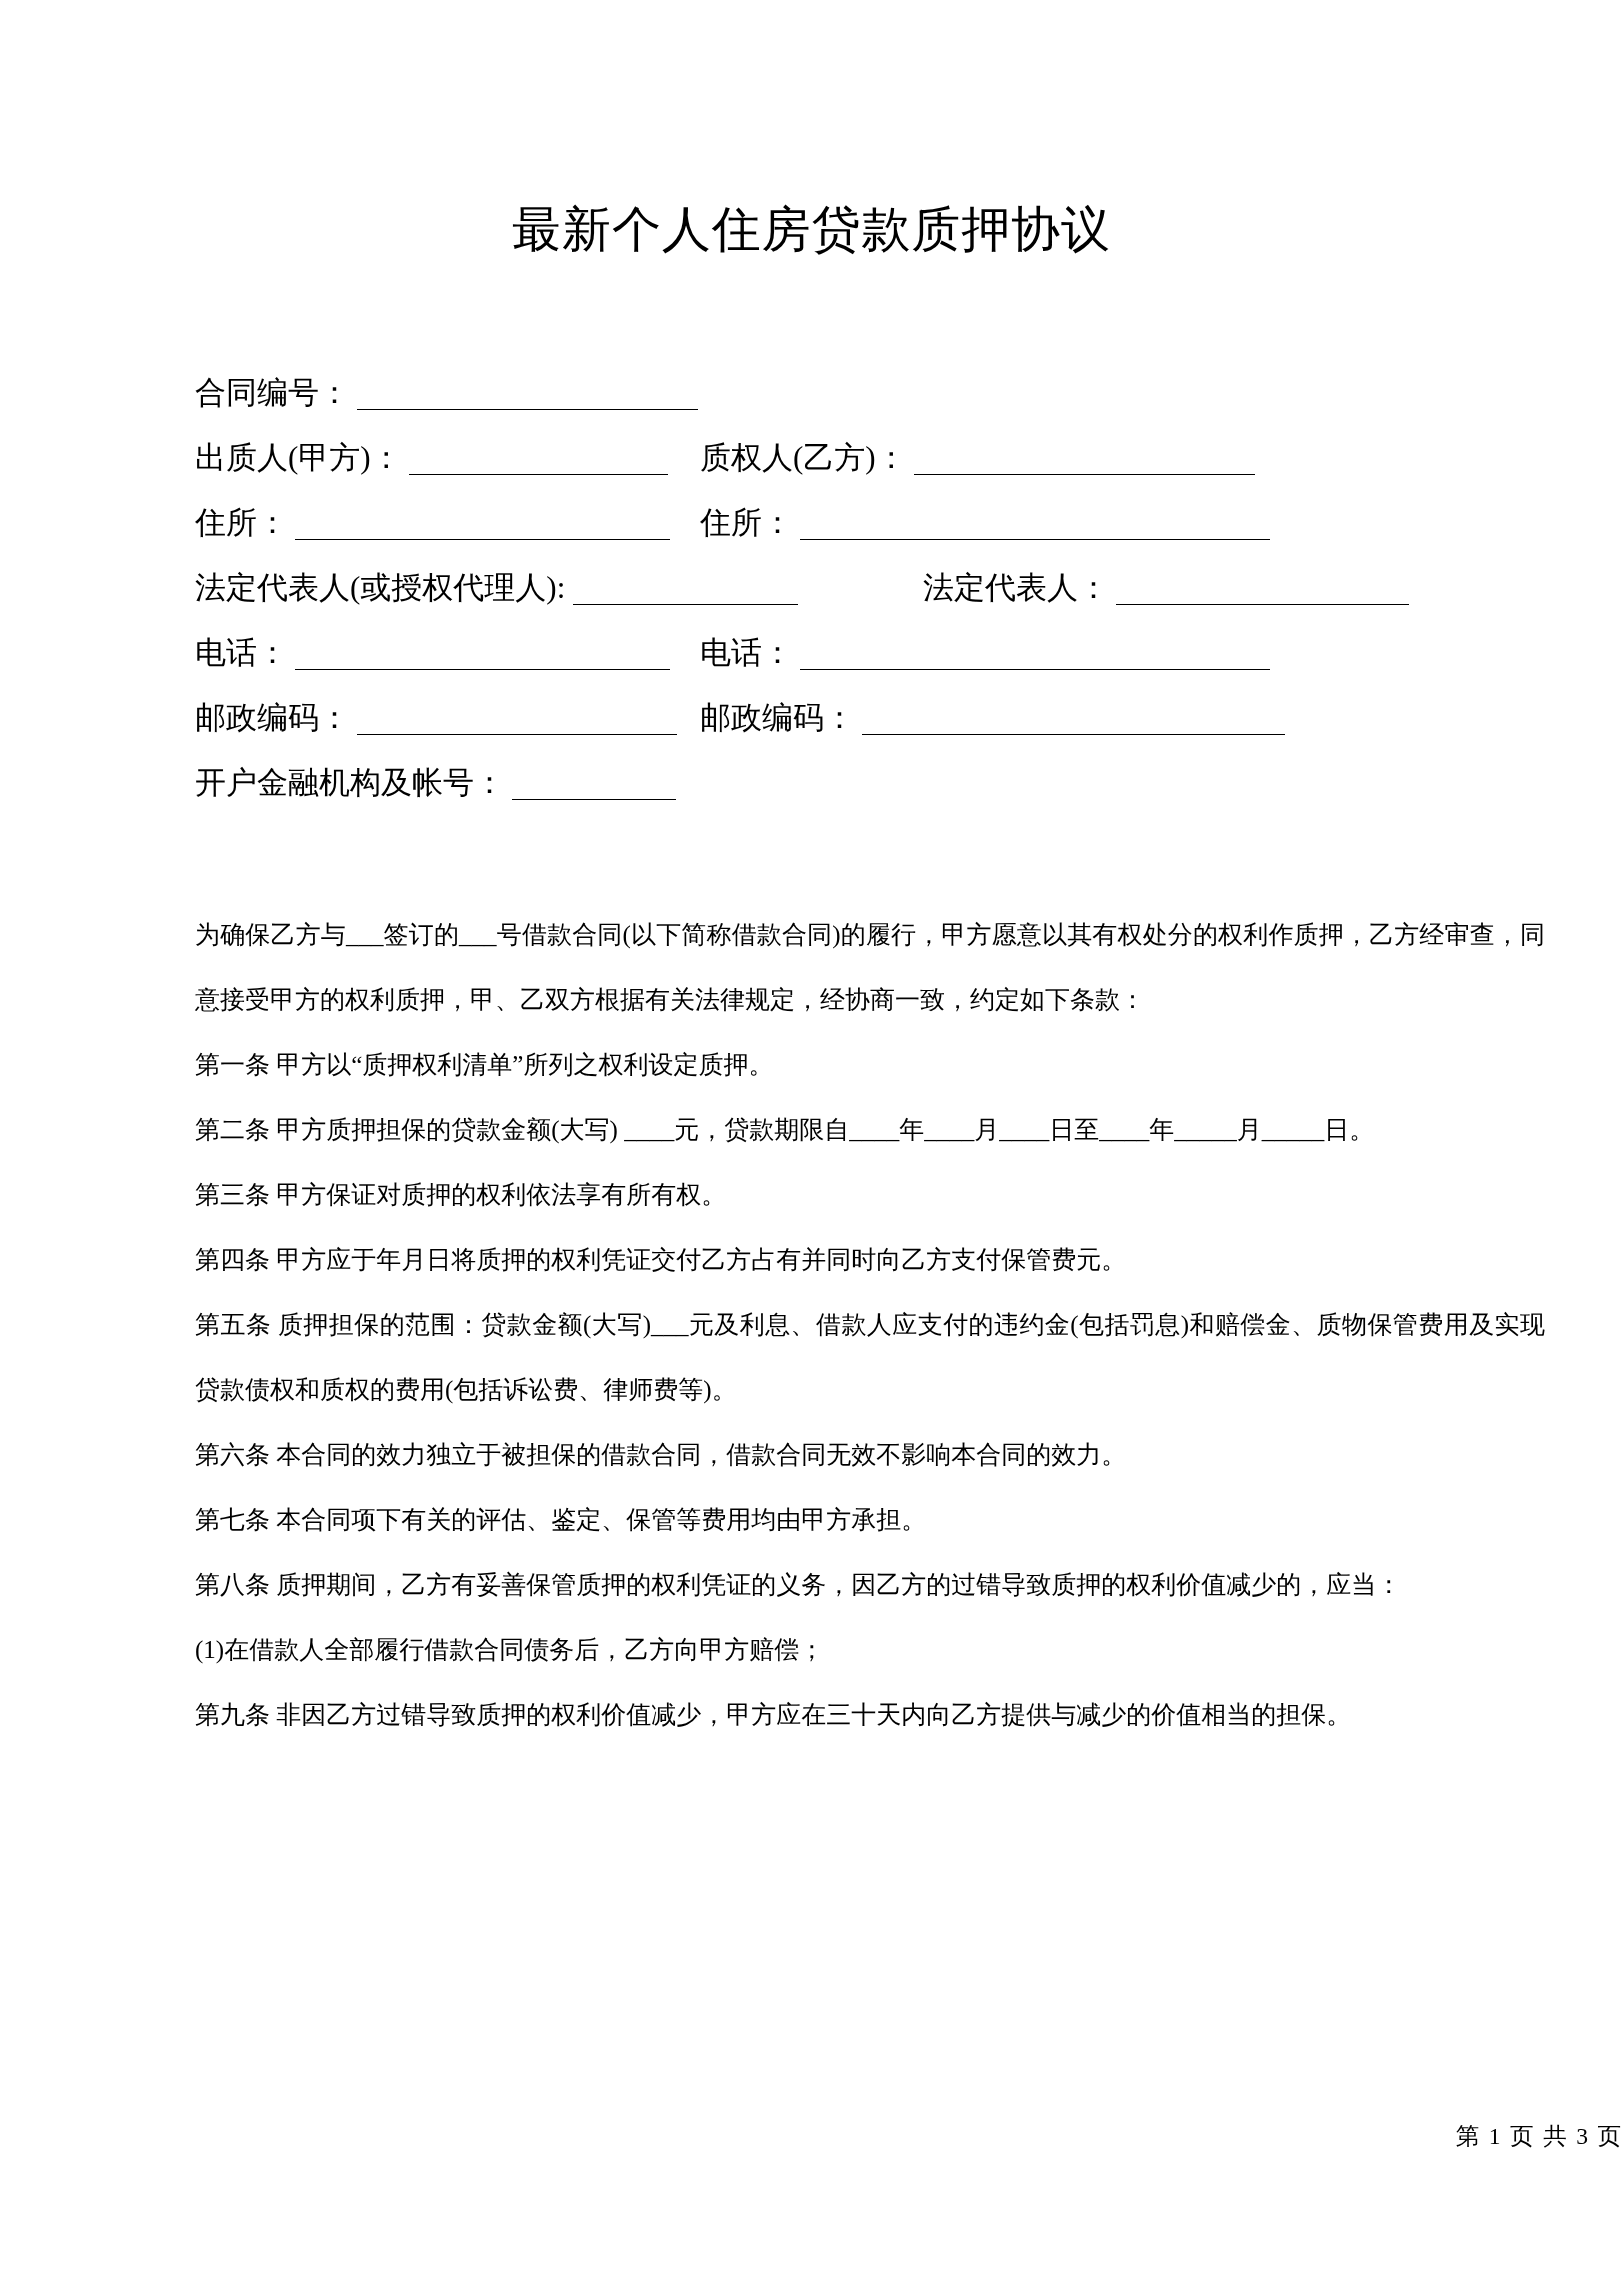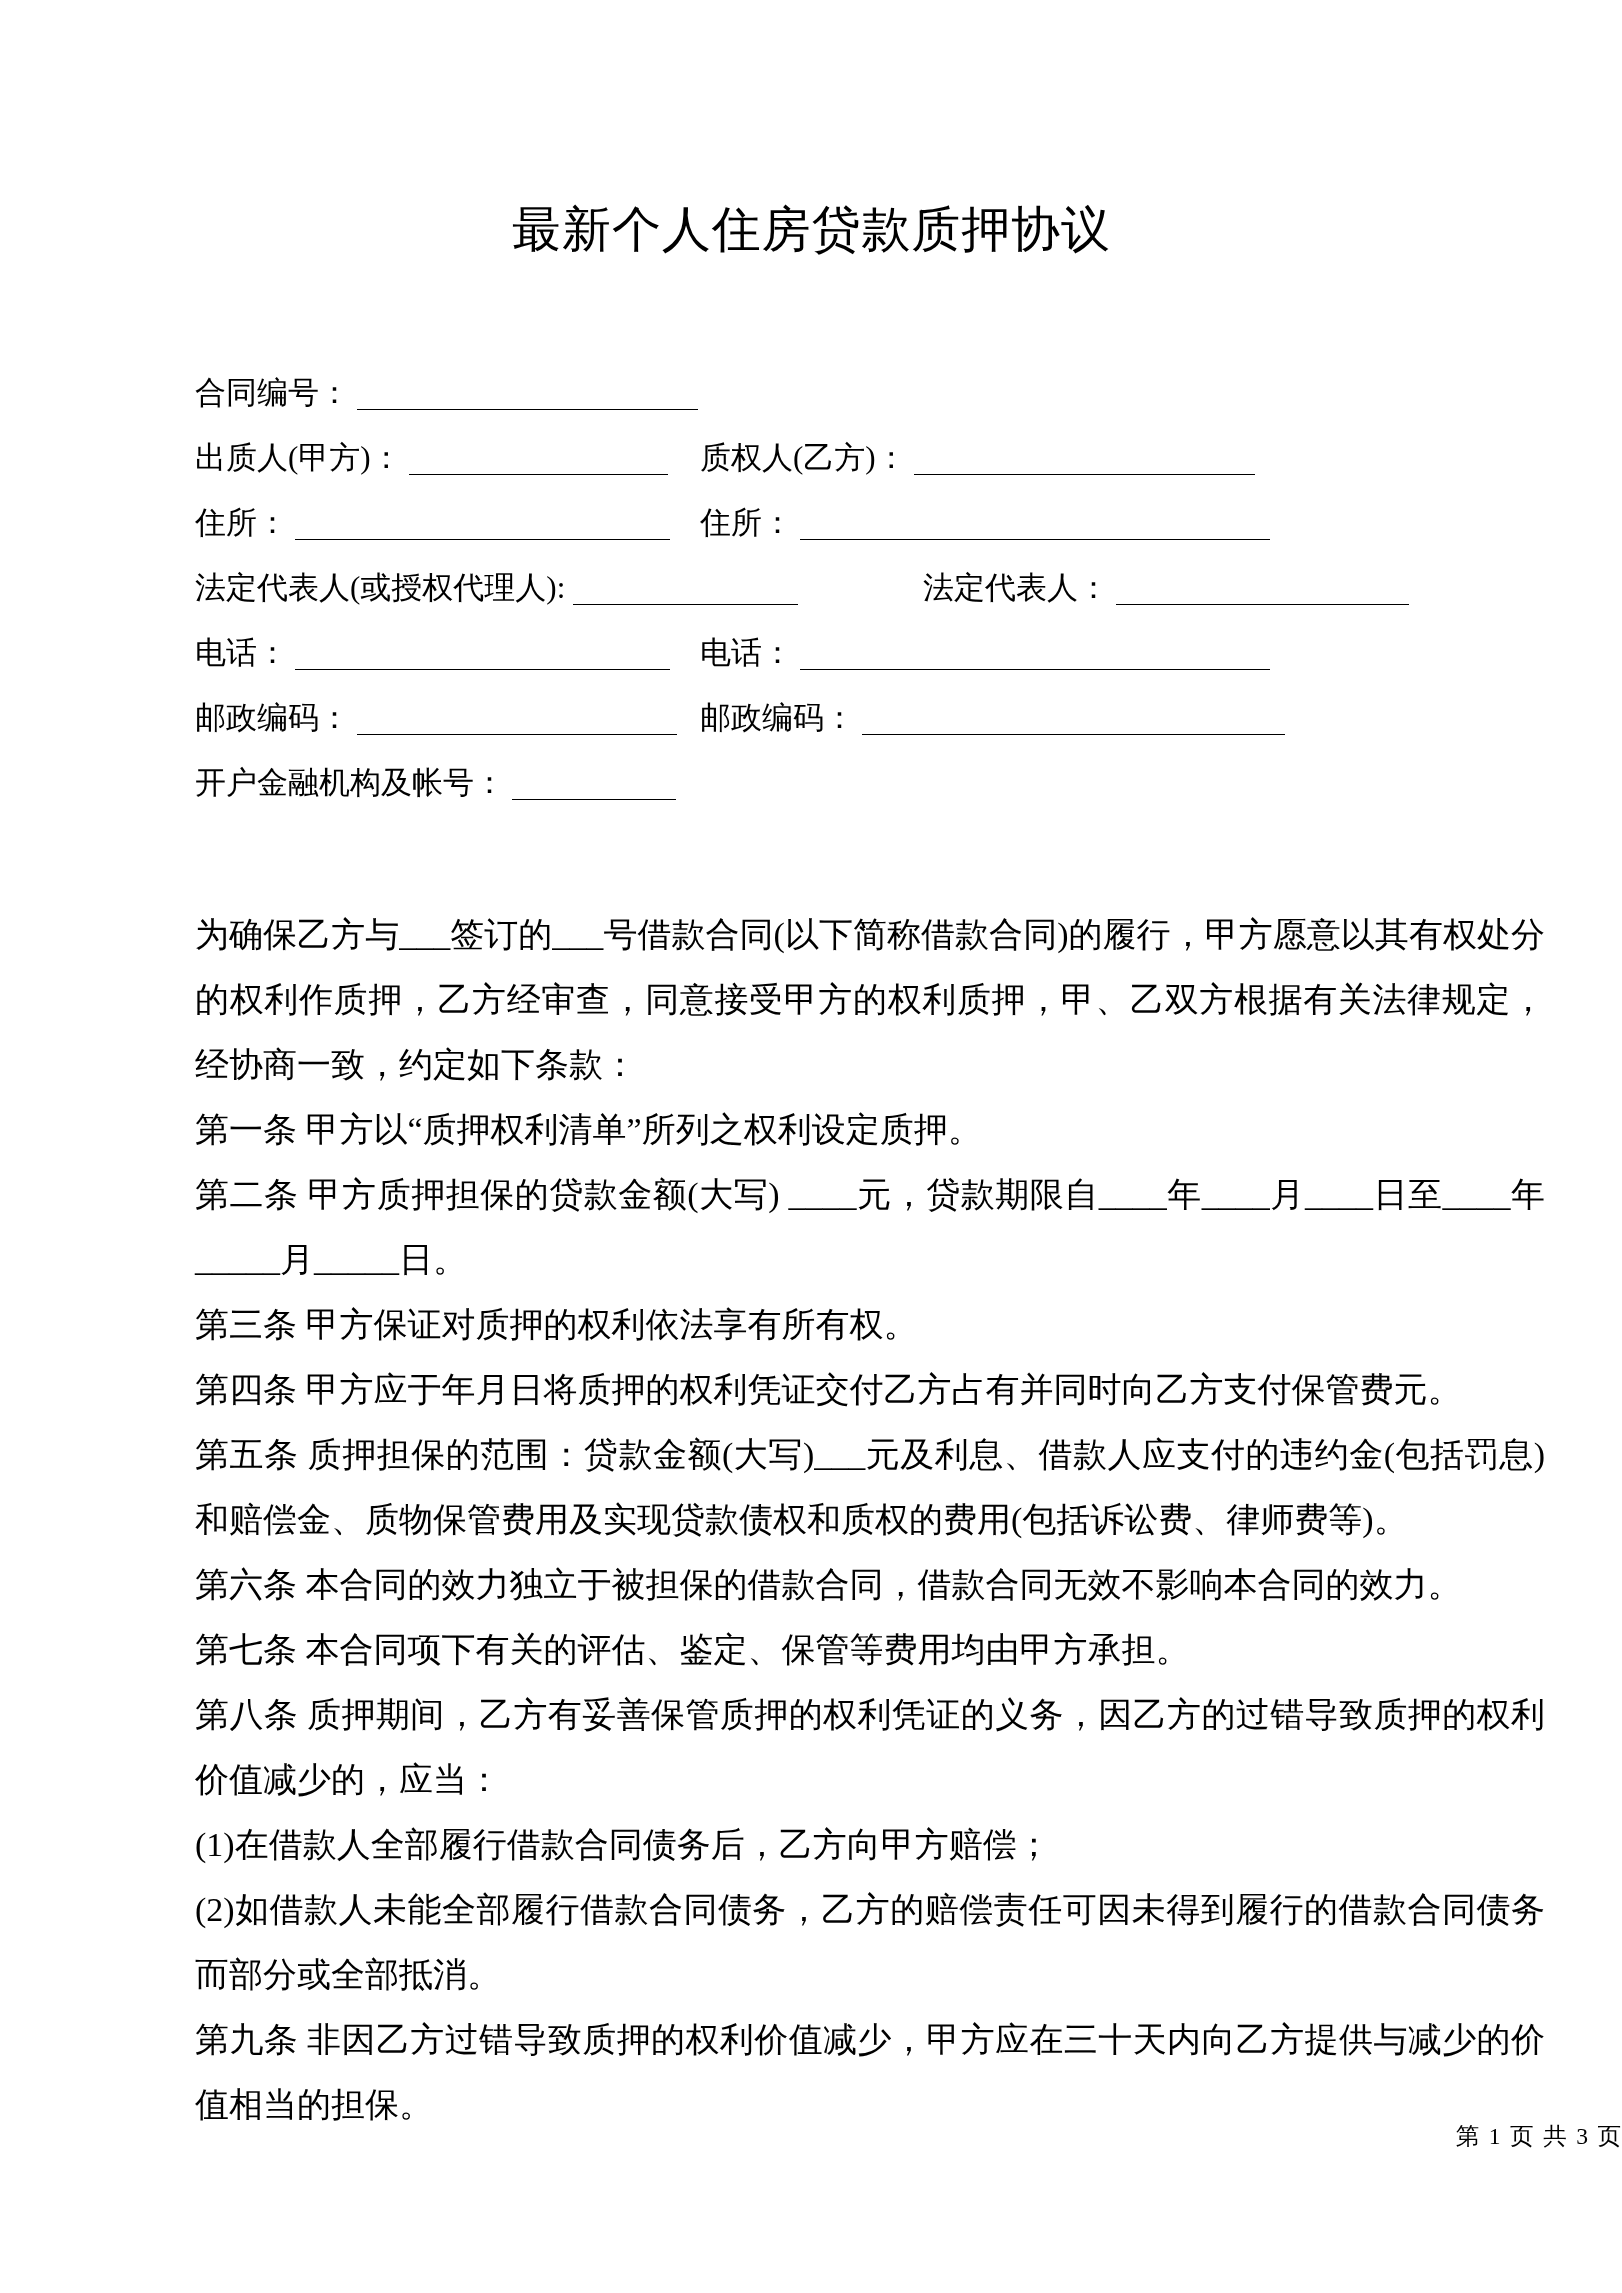--- a/index.html
+++ b/index.html
@@ -44,21 +44,21 @@
   .bw-285 { width: 259px; }
   .bw-412 { width: 375px; }
   .bw-517 { width: 470px; }
   .bw-322 { width: 293px; }
   .bw-247 { width: 225px; }
   .bw-352 { width: 320px; }
   .bw-465 { width: 423px; }
   .bw-180 { width: 164px; }
   .body-section {
     margin: 75px 78px 0 195px;
-    font-size: 34px;
+    font-size: 25px;
     line-height: 65px;
   }
   .para {
     margin: 0;
     text-align: justify;
     text-justify: inter-ideograph;
   }
   .page-footer {
     position: absolute;
     left: 0;
@@ -141,20 +141,19 @@
     <p class="para">为确保乙方与___签订的___号借款合同(以下简称借款合同)的履行，甲方愿意以其有权处分的权利作质押，乙方经审查，同意接受甲方的权利质押，甲、乙双方根据有关法律规定，经协商一致，约定如下条款：</p>
     <p class="para">第一条 甲方以“质押权利清单”所列之权利设定质押。</p>
     <p class="para">第二条 甲方质押担保的贷款金额(大写) ____元，贷款期限自____年____月____日至____年_____月_____日。</p>
     <p class="para">第三条 甲方保证对质押的权利依法享有所有权。</p>
     <p class="para">第四条 甲方应于年月日将质押的权利凭证交付乙方占有并同时向乙方支付保管费元。</p>
     <p class="para">第五条 质押担保的范围：贷款金额(大写)___元及利息、借款人应支付的违约金(包括罚息)和赔偿金、质物保管费用及实现贷款债权和质权的费用(包括诉讼费、律师费等)。</p>
     <p class="para">第六条 本合同的效力独立于被担保的借款合同，借款合同无效不影响本合同的效力。</p>
     <p class="para">第七条 本合同项下有关的评估、鉴定、保管等费用均由甲方承担。</p>
     <p class="para">第八条 质押期间，乙方有妥善保管质押的权利凭证的义务，因乙方的过错导致质押的权利价值减少的，应当：</p>
     <p class="para">(1)在借款人全部履行借款合同债务后，乙方向甲方赔偿；</p>
-    <p class="para">(2)如借款人未能全部履行借款合同债务，乙方的赔偿责任可因未得到履行的借款合同债务而部分或全部抵消。</p>
     <p class="para">第九条 非因乙方过错导致质押的权利价值减少，甲方应在三十天内向乙方提供与减少的价值相当的担保。</p>
   </div>
 
   <div class="page-footer">第 1 页 共 3 页</div>
 
 </div>
 
 
 </body></html>

